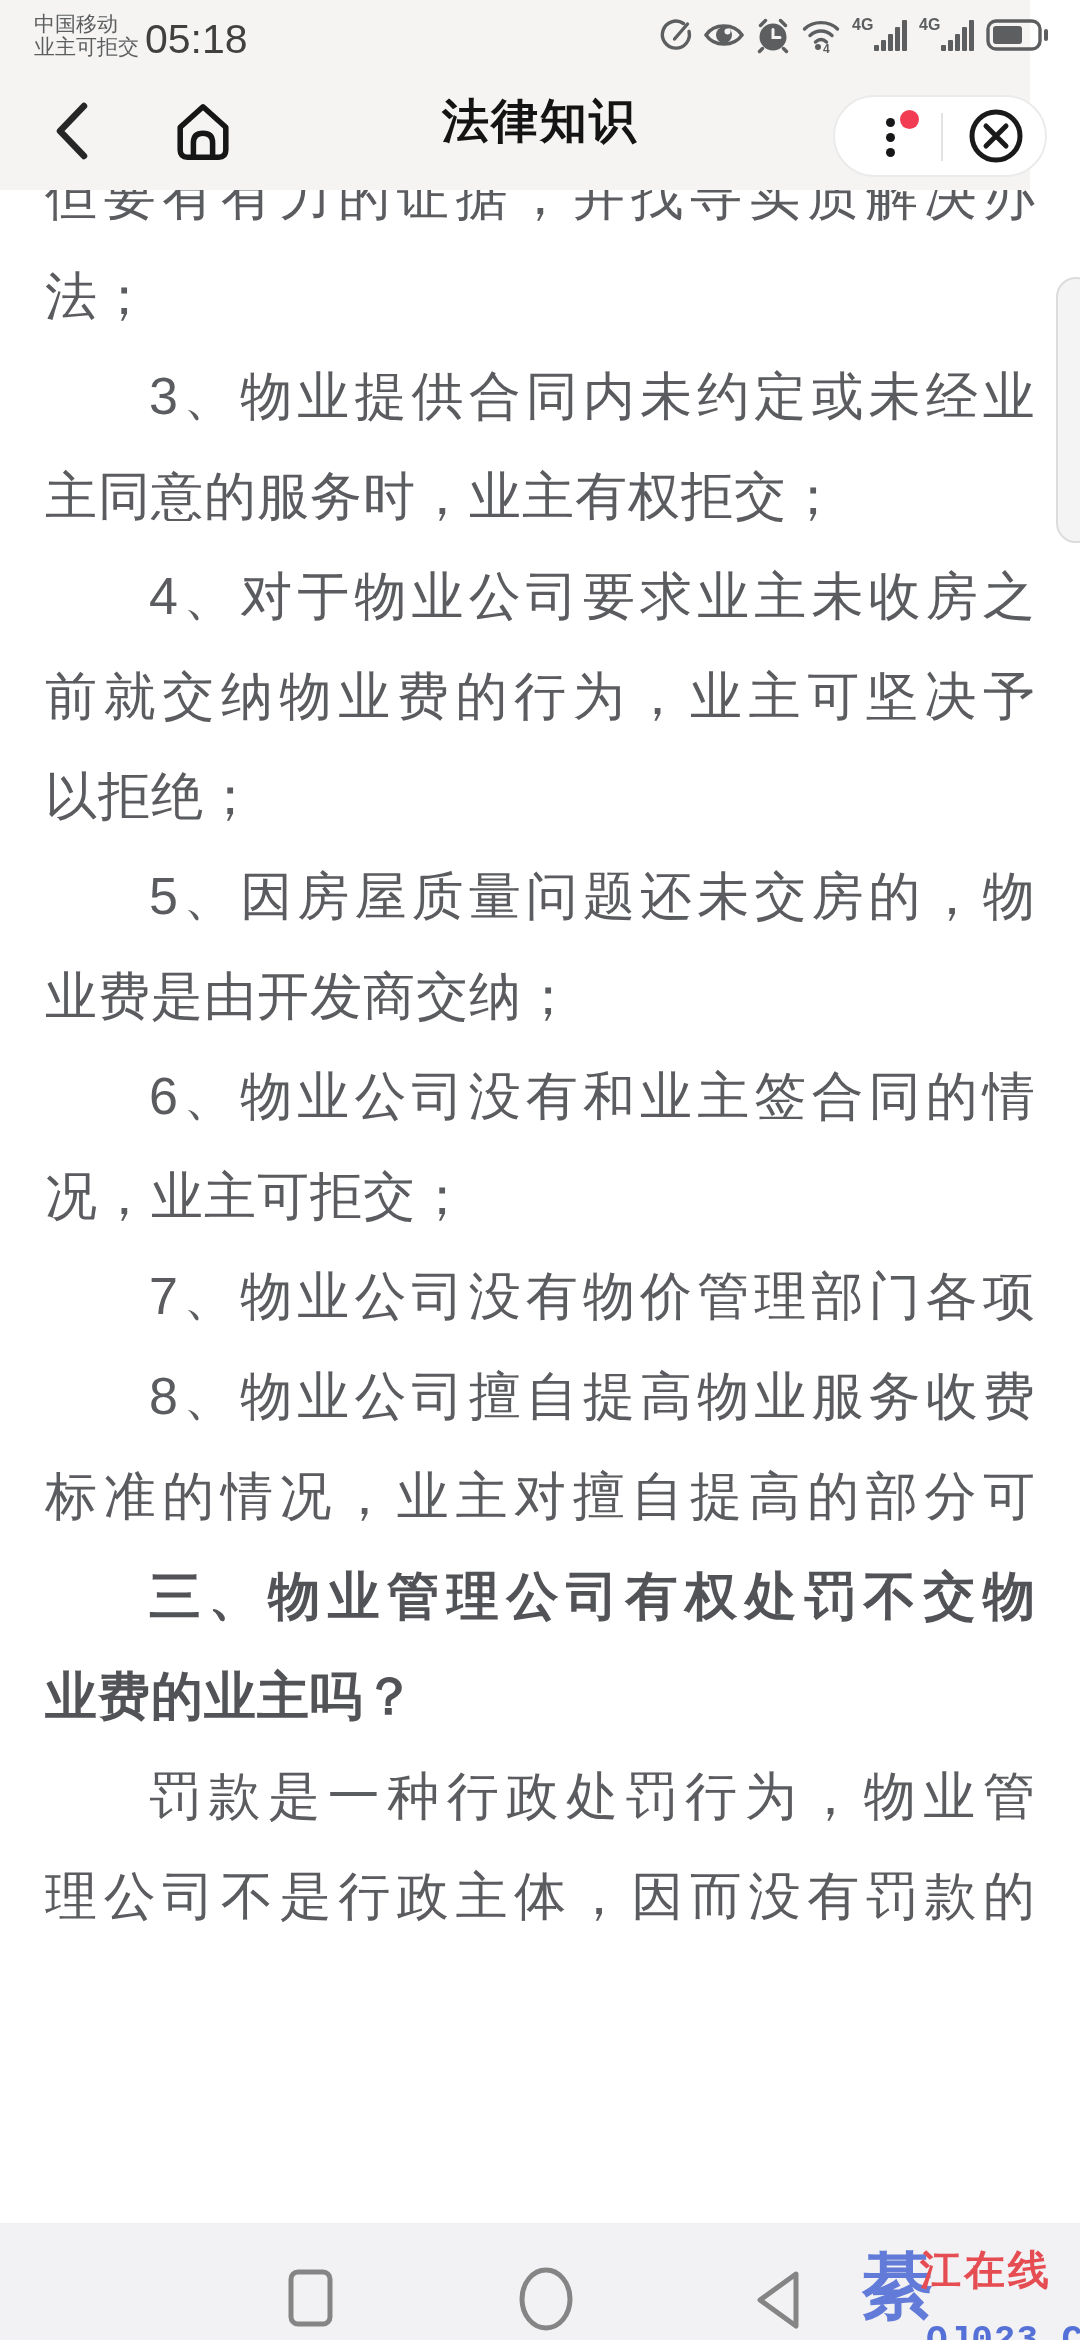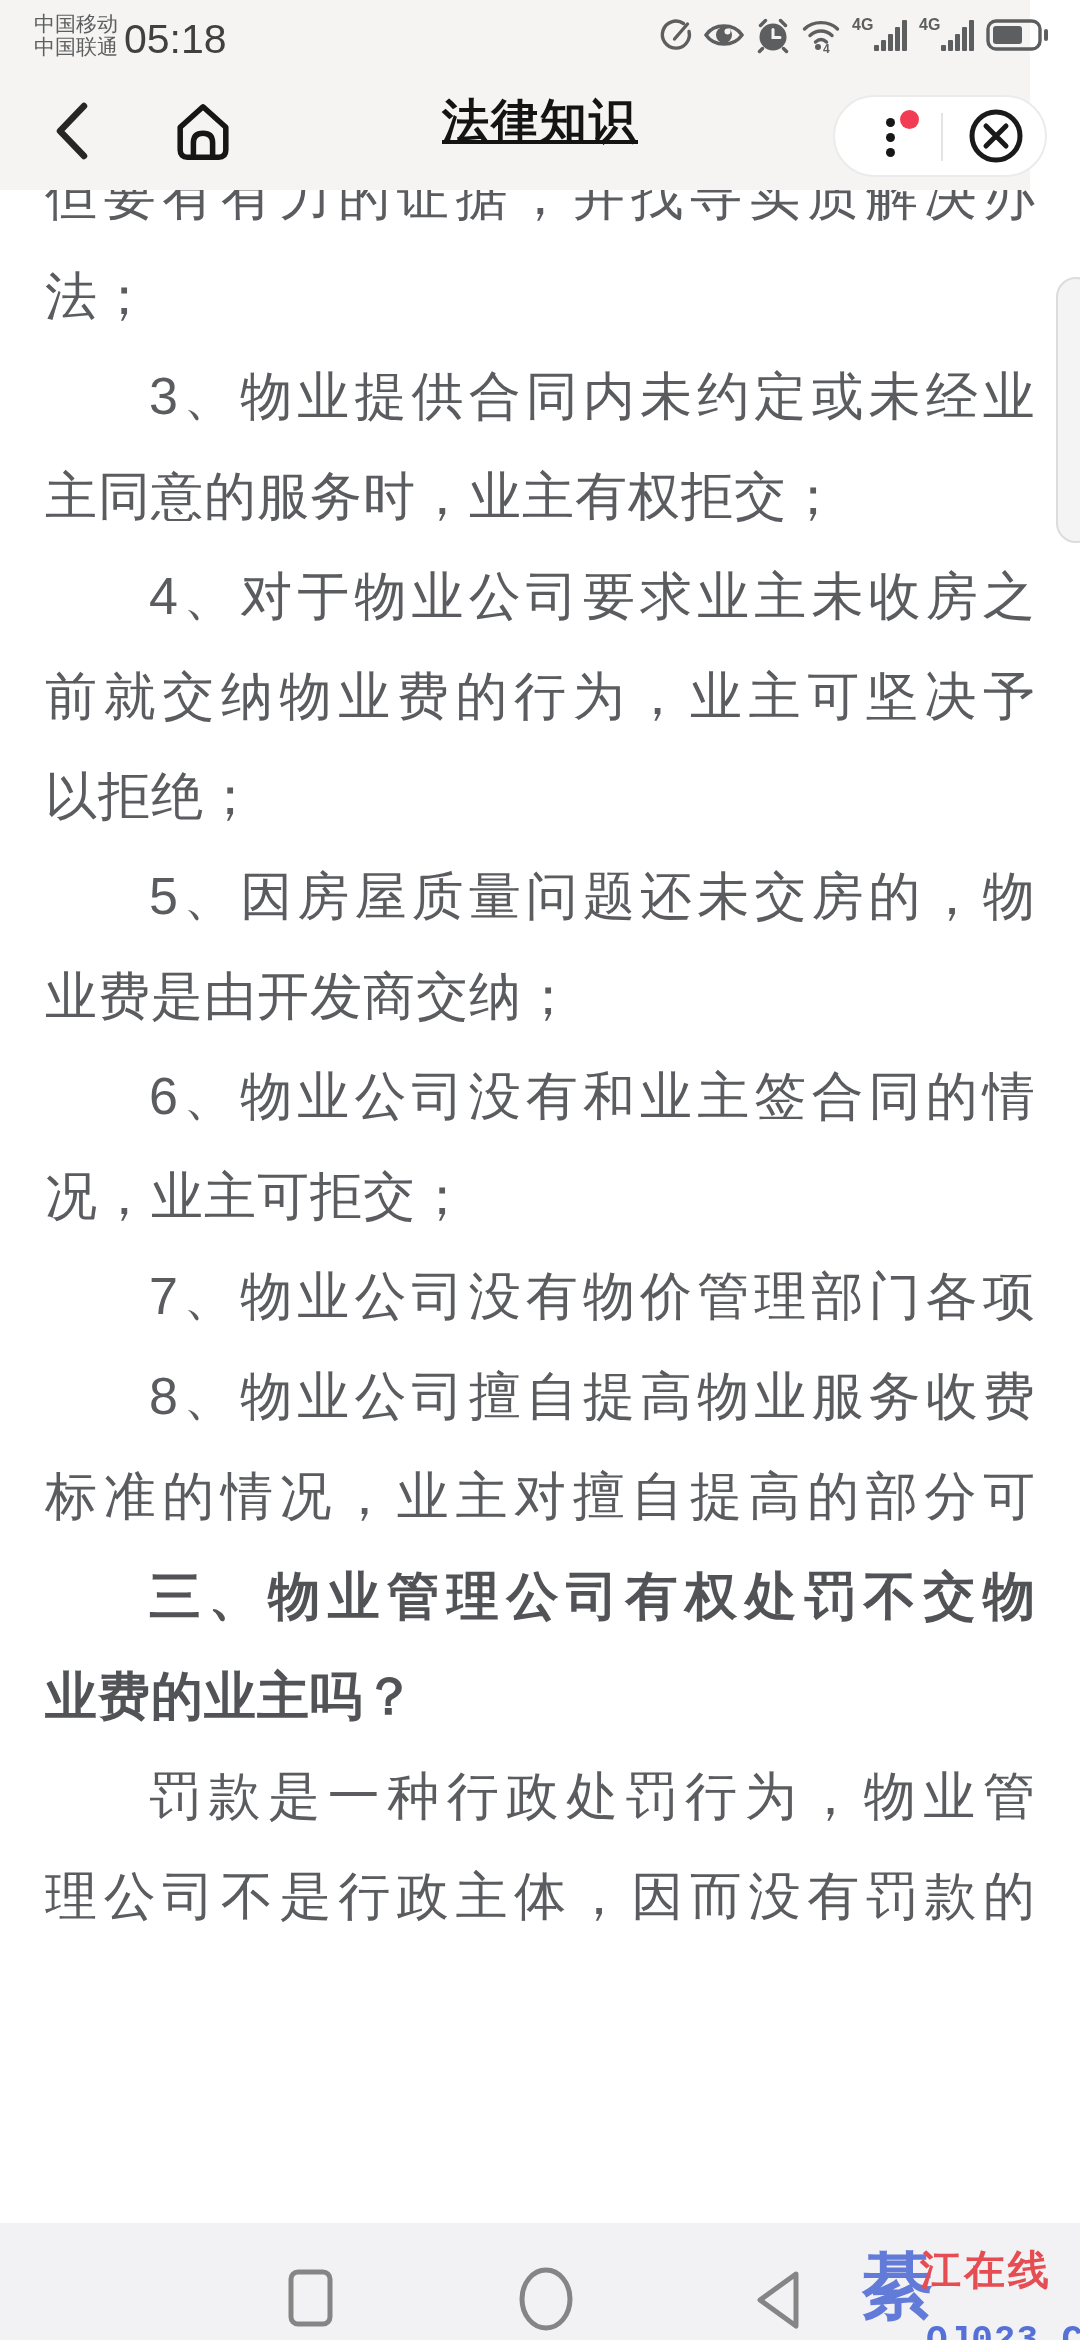--- a/index.html
+++ b/index.html
@@ -16,21 +16,21 @@
   .sb-time{color:#404040;font-size:41px;line-height:41px;margin-left:6px;margin-bottom:-2px;}
   .sb-icons{display:flex;align-items:center;gap:9px;}
   .sb-icons svg{display:block;}
   .sicon{stroke:#5d5e60;fill:none;stroke-width:3.4;stroke-linecap:round;}
   .sfill{fill:#5d5e60;stroke:none;}
   .sgtxt{fill:#5d5e60;font-size:16px;font-weight:bold;font-family:"Liberation Sans",sans-serif;}
   
   .navbar{position:absolute;top:64px;left:0;width:1080px;height:126px;}
   .nav-back{position:absolute;left:44px;top:36px;width:56px;height:62px;background:none;border:none;padding:0;cursor:pointer;}
   .nav-home{position:absolute;left:172px;top:38px;width:62px;height:60px;background:none;border:none;padding:0;cursor:pointer;}
-  .nav-title{position:absolute;left:0;top:26px;width:1080px;text-align:center;font-size:47px;font-weight:700;color:#141414;letter-spacing:2px;text-decoration:underline;}
+  .nav-title{position:absolute;left:0;top:26px;width:1080px;text-align:center;font-size:47px;font-weight:700;color:#141414;letter-spacing:2px;}
   .capsule{position:absolute;left:833px;top:31px;width:214px;height:82px;background:#ffffff;border:2px solid #ebebeb;border-radius:43px;box-sizing:border-box;}
   .cap-divider{position:absolute;left:106px;top:16px;width:2px;height:48px;background:#e3e3e3;}
   .cap-menu{position:absolute;left:0;top:0;width:106px;height:78px;background:none;border:none;cursor:pointer;}
   .cap-close{position:absolute;left:108px;top:0;width:102px;height:78px;background:none;border:none;cursor:pointer;}
   .menu-dot{position:absolute;left:51px;width:9px;height:9px;border-radius:50%;background:#17171a;}
   .menu-badge{position:absolute;left:65px;top:13px;width:19px;height:19px;border-radius:50%;background:#f23c53;}
   
   .content{position:absolute;top:190px;left:0;width:1080px;height:2033px;overflow:hidden;background:#fff;}
   .lines{margin-top:-44px;padding:0 45px;}
   .tline{height:100px;line-height:100px;font-size:52px;color:#5b5c5f;white-space:nowrap;letter-spacing:1px;}
@@ -51,21 +51,21 @@
 <body>
 
 <div class="screen">
 
   <div class="header">
 
     <div class="statusbar">
       <div class="sb-left">
         <div class="carrier">
           <span>中国移动</span>
-          <span>中国联通</span>
+          <span>业主可拒交</span>
         </div>
         <div class="sb-time">05:18</div>
       </div>
 
       <div class="sb-icons">
 
         <svg width="36" height="36" viewBox="0 0 36 36">
           <path class="sicon" d="M25.5 6.5 A13.5 13.5 0 1 0 31 14.5"></path>
           <line class="sicon" x1="29.5" y1="7" x2="16.5" y2="22"></line>
         </svg>

